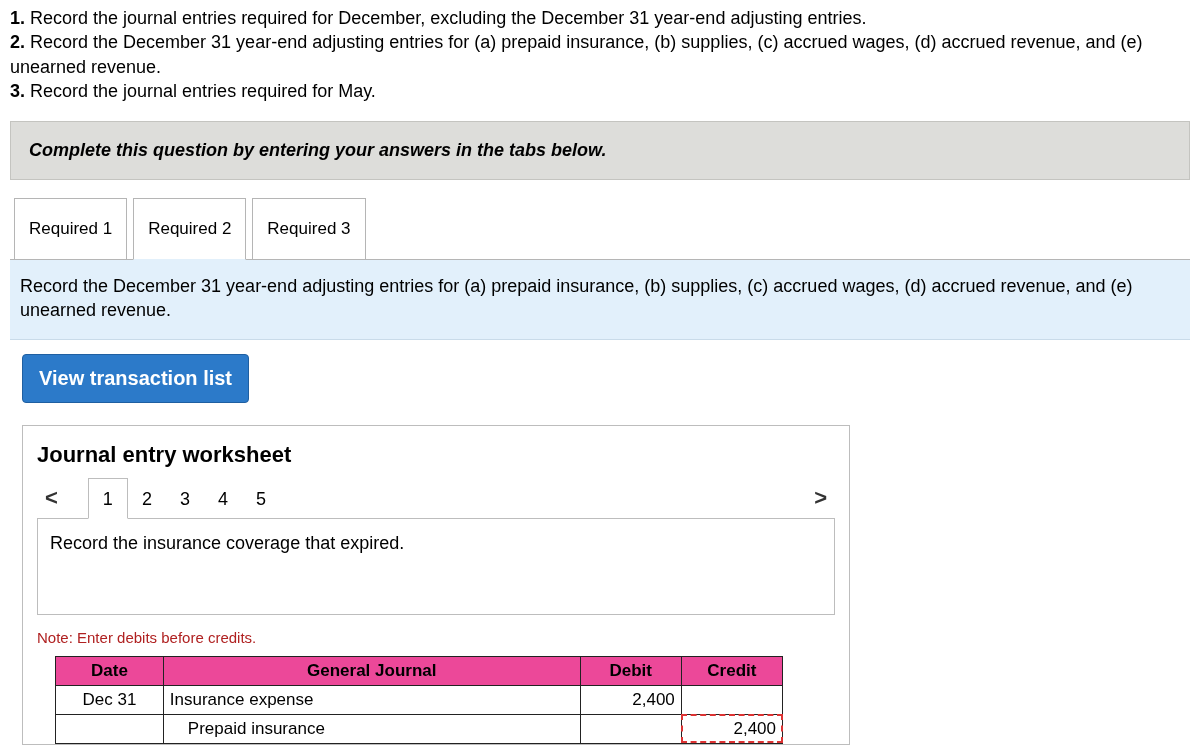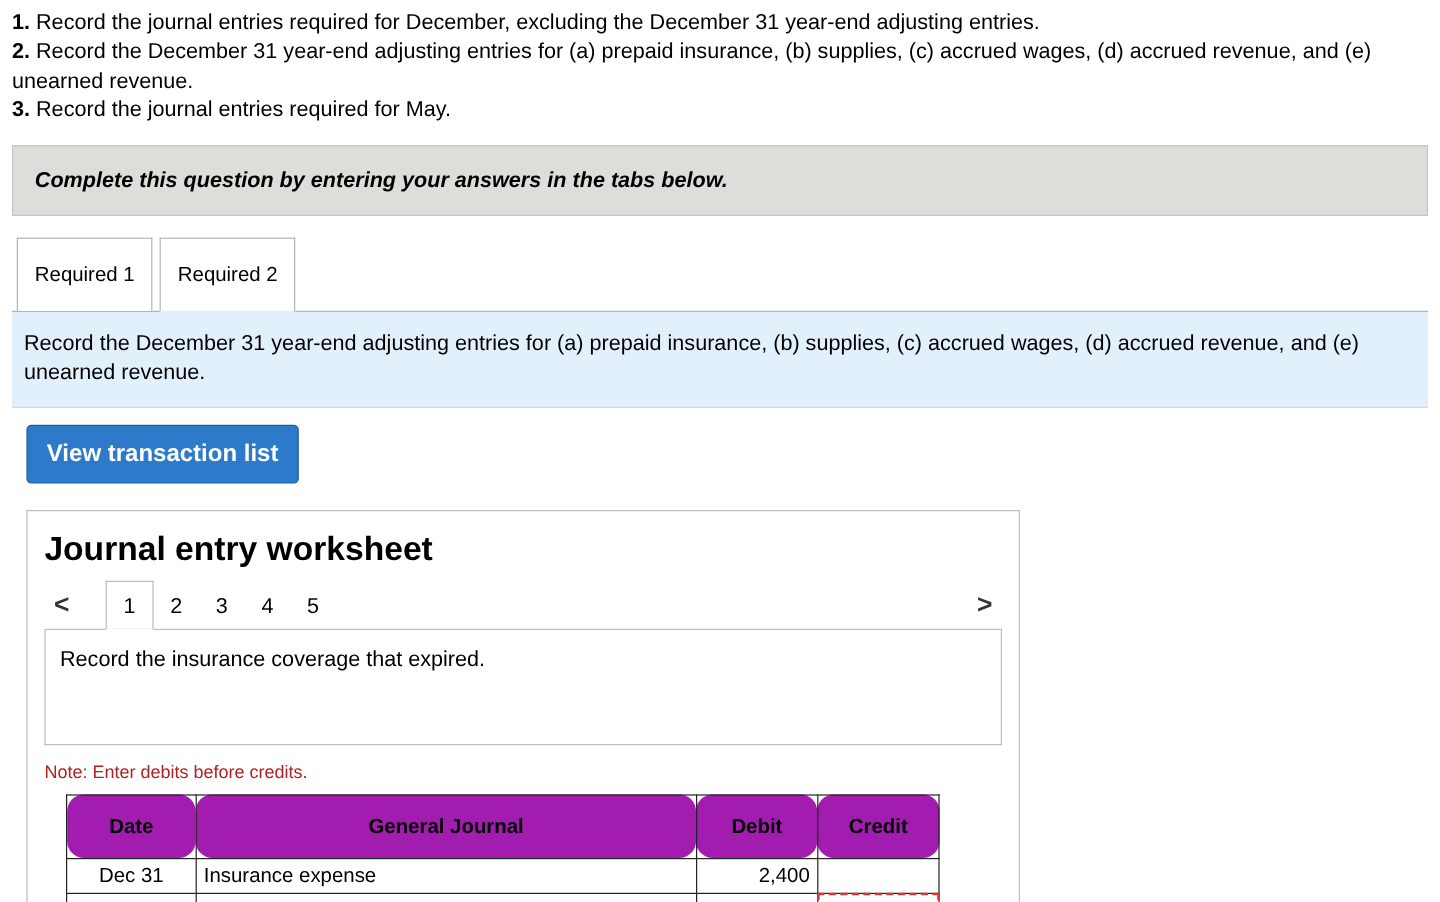--- a/index.html
+++ b/index.html
@@ -62,21 +62,21 @@
   .worksheet-wrap {
     border: 1px solid #bdbdbd;
     margin: 22px 0 0 12px;
     width: 828px;
     background: #fff;
     position: relative;
   }
   .ws-title {
     font-family: Verdana, Geneva, sans-serif;
     font-weight: bold;
-    font-size: 28px;
+    font-size: 22px;
     padding: 16px 14px 10px 14px;
   }
   .je-tabs {
     display: flex;
     align-items: center;
     padding: 0 14px;
   }
   .nav-arrow {
     font-size: 22px;
     font-weight: bold;
@@ -114,25 +114,24 @@
   .journal-table {
     border-collapse: collapse;
     margin: 0 0 0 32px;
     width: 728px;
   }
   .journal-table th, .journal-table td {
     border: 1px solid #222;
     font-size: 17px;
   }
   .journal-table th {
-    background: #a21caf;
+    background: #ec4899;
     font-weight: bold;
     text-align: center;
-    padding: 16px 4px;
-    border-radius: 14px;
+    padding: 4px 4px;
   }
   .journal-table th.date { width: 104px; }
   .journal-table th.gj   { width: 402px; }
   .journal-table th.deb  { width: 96px; }
   .journal-table th.cre  { width: 96px; }
   .journal-table td { padding: 4px 6px; height: 26px; }
   .journal-table td.date { text-align: center; }
   .journal-table td.gj.indent { padding-left: 24px; }
   .journal-table td.num { text-align: right; position: relative; padding-left: 48px; }
   td.sel-red {
@@ -155,20 +154,21 @@
   <div>
     <span class="b">3.</span><span> Record the journal entries required for May.</span>
   </div>
 </div>
 
 <div class="banner">Complete this question by entering your answers in the tabs below.</div>
 
 <div class="tab-row">
   <div class="tab">Required 1</div>
   <div class="tab active">Required 2</div>
+  <div class="tab">Required 3</div>
 </div>
 
 <div class="tab-panel">Record the December 31 year-end adjusting entries for (a) prepaid insurance, (b) supplies, (c) accrued wages, (d) accrued revenue, and (e) unearned revenue.</div>
 
 <div class="view-btn">View transaction list</div>
 
 <div class="worksheet-wrap">
   <div class="ws-title">Journal entry worksheet</div>
 
   <div class="je-tabs">

